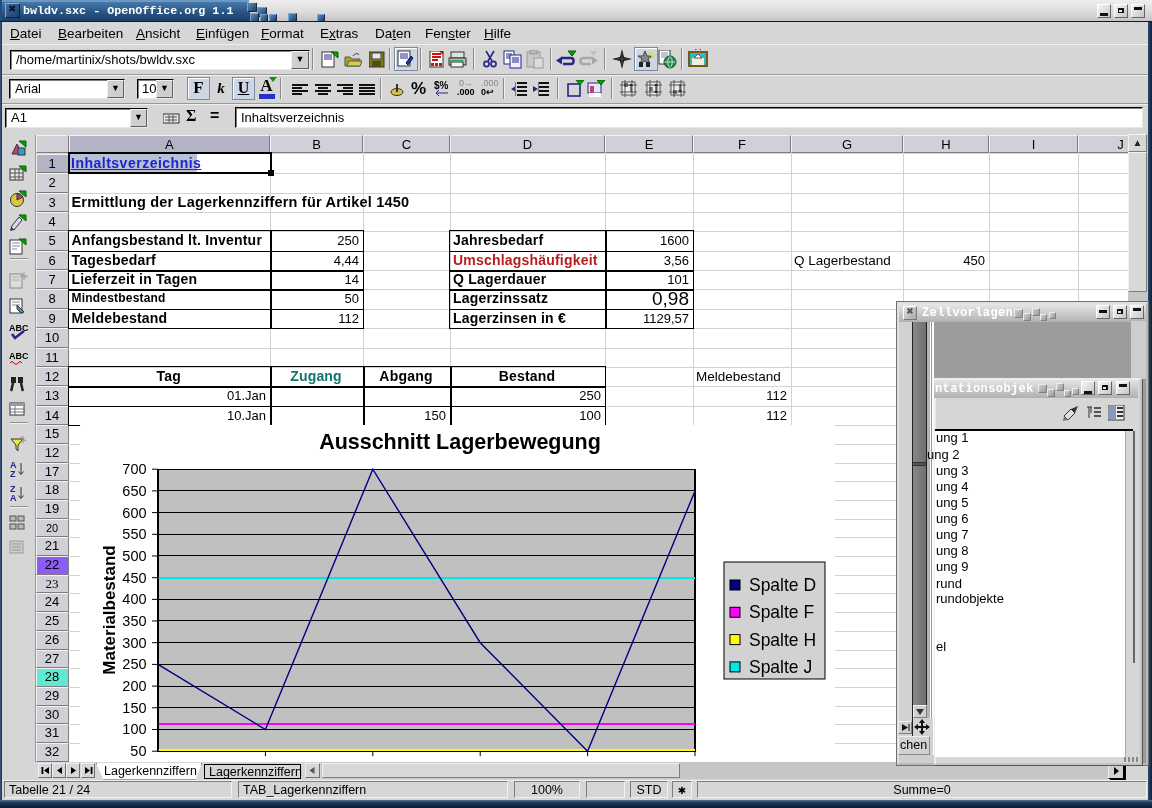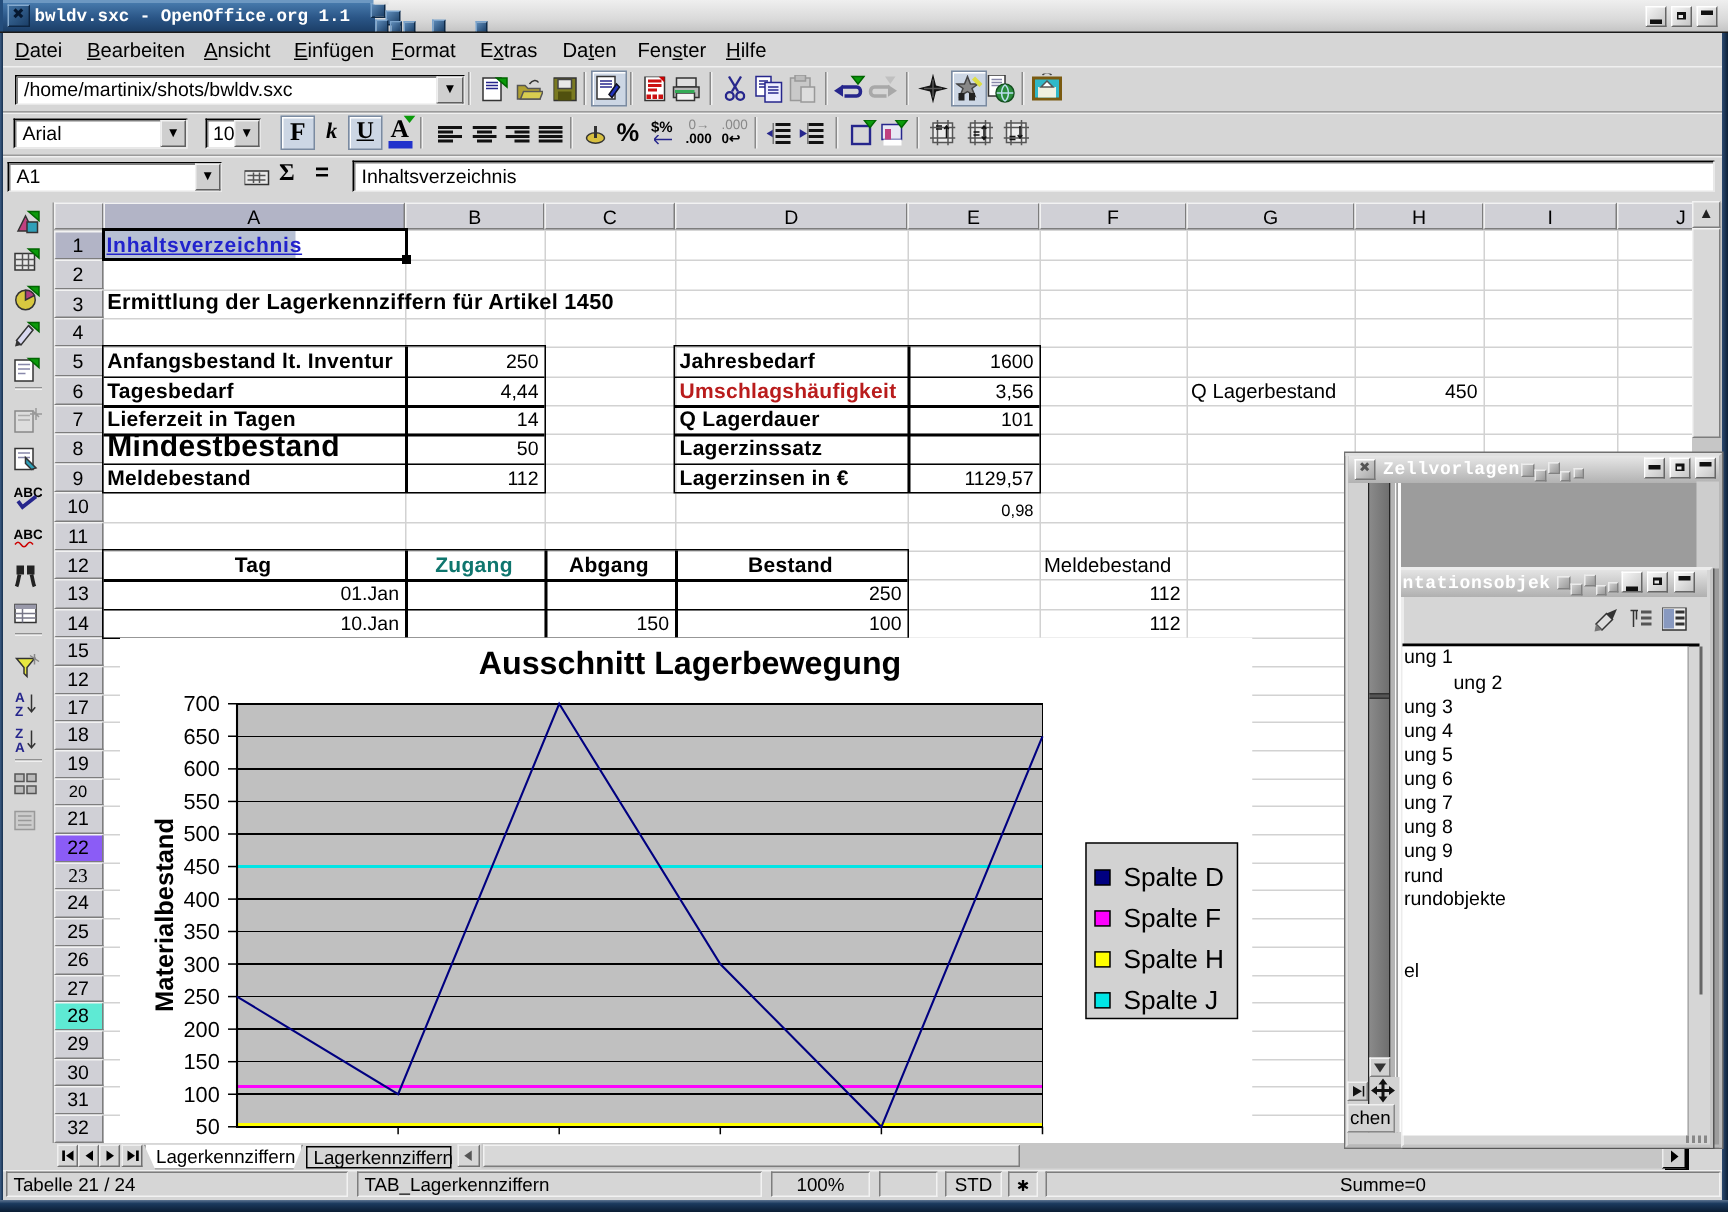--- a/index.html
+++ b/index.html
@@ -393,32 +393,32 @@
 <div class="gl" style="position:absolute;left:68.5px;top:705.62px;width:1059.5px;height:1px;"></div>
 <div class="gl" style="position:absolute;left:68.5px;top:724.3199999999999px;width:1059.5px;height:1px;"></div>
 <div class="gl" style="position:absolute;left:68.5px;top:743.02px;width:1059.5px;height:1px;"></div>
 <div class="t" style="position:absolute;left:71.5px;top:192.56px;width:624.5px;height:19.379999999999995px;font-size:14.5px;line-height:19.379999999999995px;color:#000;overflow:visible;font-weight:bold;letter-spacing:0.2px;">Ermittlung der Lagerkennziffern für Artikel 1450</div>
 <div class="t" style="position:absolute;left:71.5px;top:231.32px;width:194.5px;height:19.379999999999995px;font-size:14px;line-height:19.379999999999995px;color:#000;overflow:visible;font-weight:bold;letter-spacing:0.2px;">Anfangsbestand lt. Inventur</div>
 <div class="t" style="position:absolute;left:273px;top:231.32px;width:86px;height:19.379999999999995px;font-size:13px;line-height:19.379999999999995px;color:#000;overflow:visible;text-align:right;">250</div>
 <div class="t" style="position:absolute;left:71.5px;top:250.7px;width:194.5px;height:19.380000000000052px;font-size:14px;line-height:19.380000000000052px;color:#000;overflow:visible;font-weight:bold;letter-spacing:0.2px;">Tagesbedarf</div>
 <div class="t" style="position:absolute;left:273px;top:250.7px;width:86px;height:19.380000000000052px;font-size:13px;line-height:19.380000000000052px;color:#000;overflow:visible;text-align:right;">4,44</div>
 <div class="t" style="position:absolute;left:71.5px;top:270.08000000000004px;width:194.5px;height:19.379999999999995px;font-size:14px;line-height:19.379999999999995px;color:#000;overflow:visible;font-weight:bold;letter-spacing:0.2px;">Lieferzeit in Tagen</div>
 <div class="t" style="position:absolute;left:273px;top:270.08000000000004px;width:86px;height:19.379999999999995px;font-size:13px;line-height:19.379999999999995px;color:#000;overflow:visible;text-align:right;">14</div>
-<div class="t" style="position:absolute;left:71.5px;top:289.46000000000004px;width:194.5px;height:19.379999999999995px;font-size:20px;line-height:19.379999999999995px;color:#000;overflow:visible;font-weight:bold;letter-spacing:0.2px;">Mindestbestand</div>
+<div class="t" style="position:absolute;left:71.5px;top:289.46000000000004px;width:194.5px;height:19.379999999999995px;font-size:12px;line-height:19.379999999999995px;color:#000;overflow:visible;font-weight:bold;letter-spacing:0.2px;">Mindestbestand</div>
 <div class="t" style="position:absolute;left:273px;top:289.46000000000004px;width:86px;height:19.379999999999995px;font-size:13px;line-height:19.379999999999995px;color:#000;overflow:visible;text-align:right;">50</div>
 <div class="t" style="position:absolute;left:71.5px;top:308.84000000000003px;width:194.5px;height:19.379999999999995px;font-size:14px;line-height:19.379999999999995px;color:#000;overflow:visible;font-weight:bold;letter-spacing:0.2px;">Meldebestand</div>
 <div class="t" style="position:absolute;left:273px;top:308.84000000000003px;width:86px;height:19.379999999999995px;font-size:13px;line-height:19.379999999999995px;color:#000;overflow:visible;text-align:right;">112</div>
 <div class="t" style="position:absolute;left:453px;top:231.32px;width:148px;height:19.379999999999995px;font-size:14px;line-height:19.379999999999995px;color:#000;overflow:visible;font-weight:bold;letter-spacing:0.2px;">Jahresbedarf</div>
 <div class="t" style="position:absolute;left:608px;top:231.32px;width:81px;height:19.379999999999995px;font-size:13px;line-height:19.379999999999995px;color:#000;overflow:visible;text-align:right;">1600</div>
 <div class="t" style="position:absolute;left:453px;top:250.7px;width:148px;height:19.380000000000052px;font-size:14px;line-height:19.380000000000052px;color:#b91c1c;overflow:visible;font-weight:bold;letter-spacing:0.2px;">Umschlagshäufigkeit</div>
 <div class="t" style="position:absolute;left:608px;top:250.7px;width:81px;height:19.380000000000052px;font-size:13px;line-height:19.380000000000052px;color:#000;overflow:visible;text-align:right;">3,56</div>
 <div class="t" style="position:absolute;left:453px;top:270.08000000000004px;width:148px;height:19.379999999999995px;font-size:14px;line-height:19.379999999999995px;color:#000;overflow:visible;font-weight:bold;letter-spacing:0.2px;">Q Lagerdauer</div>
 <div class="t" style="position:absolute;left:608px;top:270.08000000000004px;width:81px;height:19.379999999999995px;font-size:13px;line-height:19.379999999999995px;color:#000;overflow:visible;text-align:right;">101</div>
 <div class="t" style="position:absolute;left:453px;top:289.46000000000004px;width:148px;height:19.379999999999995px;font-size:14px;line-height:19.379999999999995px;color:#000;overflow:visible;font-weight:bold;letter-spacing:0.2px;">Lagerzinssatz</div>
-<div class="t" style="position:absolute;left:608px;top:289.46000000000004px;width:81px;height:19.379999999999995px;font-size:11px;line-height:19.379999999999995px;color:#000;overflow:visible;text-align:right;margin-top:43px;">0,98</div>
+<div class="t" style="position:absolute;left:608px;top:289.46000000000004px;width:81px;height:19.379999999999995px;font-size:19px;line-height:19.379999999999995px;color:#000;overflow:visible;text-align:right;">0,98</div>
 <div class="t" style="position:absolute;left:453px;top:308.84000000000003px;width:148px;height:19.379999999999995px;font-size:14px;line-height:19.379999999999995px;color:#000;overflow:visible;font-weight:bold;letter-spacing:0.2px;">Lagerzinsen in €</div>
 <div class="t" style="position:absolute;left:608px;top:308.84000000000003px;width:81px;height:19.379999999999995px;font-size:13px;line-height:19.379999999999995px;color:#000;overflow:visible;text-align:right;">1129,57</div>
 <div class="t" style="position:absolute;left:794px;top:250.7px;width:105px;height:19.380000000000052px;font-size:13.5px;line-height:19.380000000000052px;color:#000;overflow:visible;">Q Lagerbestand</div>
 <div class="t" style="position:absolute;left:906px;top:250.7px;width:79px;height:19.380000000000052px;font-size:13px;line-height:19.380000000000052px;color:#000;overflow:visible;text-align:right;">450</div>
 <div class="t" style="position:absolute;left:71.5px;top:366.98px;width:194.5px;height:19.379999999999995px;font-size:14px;line-height:19.379999999999995px;color:#000;overflow:visible;font-weight:bold;letter-spacing:0.2px;text-align:center;">Tag</div>
 <div class="t" style="position:absolute;left:273px;top:366.98px;width:86px;height:19.379999999999995px;font-size:14px;line-height:19.379999999999995px;color:#0f766e;overflow:visible;font-weight:bold;letter-spacing:0.2px;text-align:center;">Zugang</div>
 <div class="t" style="position:absolute;left:366px;top:366.98px;width:80px;height:19.379999999999995px;font-size:14px;line-height:19.379999999999995px;color:#000;overflow:visible;font-weight:bold;letter-spacing:0.2px;text-align:center;">Abgang</div>
 <div class="t" style="position:absolute;left:453px;top:366.98px;width:148px;height:19.379999999999995px;font-size:14px;line-height:19.379999999999995px;color:#000;overflow:visible;font-weight:bold;letter-spacing:0.2px;text-align:center;">Bestand</div>
 <div class="t" style="position:absolute;left:696px;top:366.98px;width:91px;height:19.379999999999995px;font-size:13.5px;line-height:19.379999999999995px;color:#000;overflow:visible;">Meldebestand</div>
 <div class="t" style="position:absolute;left:71.5px;top:386.36px;width:194.5px;height:19.379999999999995px;font-size:13px;line-height:19.379999999999995px;color:#000;overflow:visible;text-align:right;">01.Jan</div>
@@ -724,21 +724,21 @@
     <rect x="1" y="1" width="7" height="13" fill="#8899c0"></rect>
     <g fill="#333">
       <rect x="9" y="2" width="6" height="2"></rect>
       <rect x="9" y="6" width="6" height="2"></rect>
       <rect x="9" y="10" width="6" height="2"></rect>
     </g>
   </svg>
 <div class="" style="position:absolute;left:935px;top:429px;width:198px;height:1.5px;background:#000;"></div>
 <div class="" style="position:absolute;left:935px;top:430.5px;width:190px;height:326px;background:#fff;"></div>
 <div class="t" style="position:absolute;left:936px;top:430px;width:150px;height:16px;font-size:13px;line-height:16px;">ung 1</div>
-<div class="t" style="position:absolute;left:936px;top:447px;width:150px;height:16px;font-size:13px;line-height:16px;padding-left:33px;">ung 2</div>
+<div class="t" style="position:absolute;left:894px;top:447px;width:150px;height:16px;font-size:13px;line-height:16px;padding-left:33px;">ung 2</div>
 <div class="t" style="position:absolute;left:936px;top:463px;width:150px;height:16px;font-size:13px;line-height:16px;">ung 3</div>
 <div class="t" style="position:absolute;left:936px;top:479px;width:150px;height:16px;font-size:13px;line-height:16px;">ung 4</div>
 <div class="t" style="position:absolute;left:936px;top:495px;width:150px;height:16px;font-size:13px;line-height:16px;">ung 5</div>
 <div class="t" style="position:absolute;left:936px;top:511px;width:150px;height:16px;font-size:13px;line-height:16px;">ung 6</div>
 <div class="t" style="position:absolute;left:936px;top:527px;width:150px;height:16px;font-size:13px;line-height:16px;">ung 7</div>
 <div class="t" style="position:absolute;left:936px;top:543px;width:150px;height:16px;font-size:13px;line-height:16px;">ung 8</div>
 <div class="t" style="position:absolute;left:936px;top:559px;width:150px;height:16px;font-size:13px;line-height:16px;">ung 9</div>
 <div class="t" style="position:absolute;left:936px;top:576px;width:150px;height:16px;font-size:13px;line-height:16px;">rund</div>
 <div class="t" style="position:absolute;left:936px;top:591px;width:150px;height:16px;font-size:13px;line-height:16px;">rundobjekte</div>
 <div class="t" style="position:absolute;left:936px;top:639px;width:150px;height:16px;font-size:13px;line-height:16px;">el</div>

